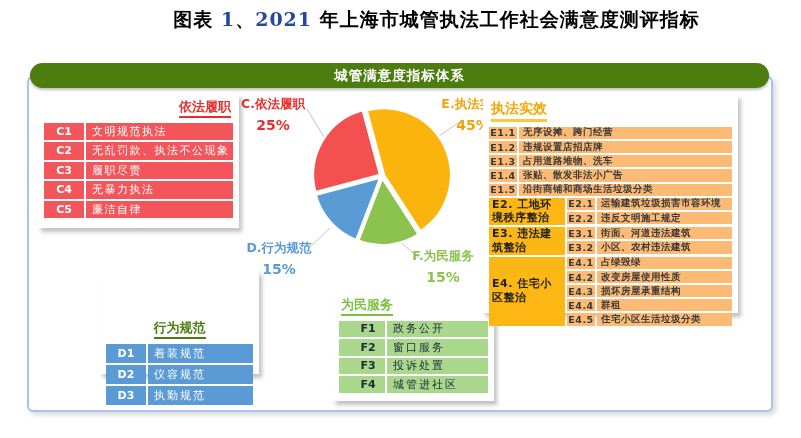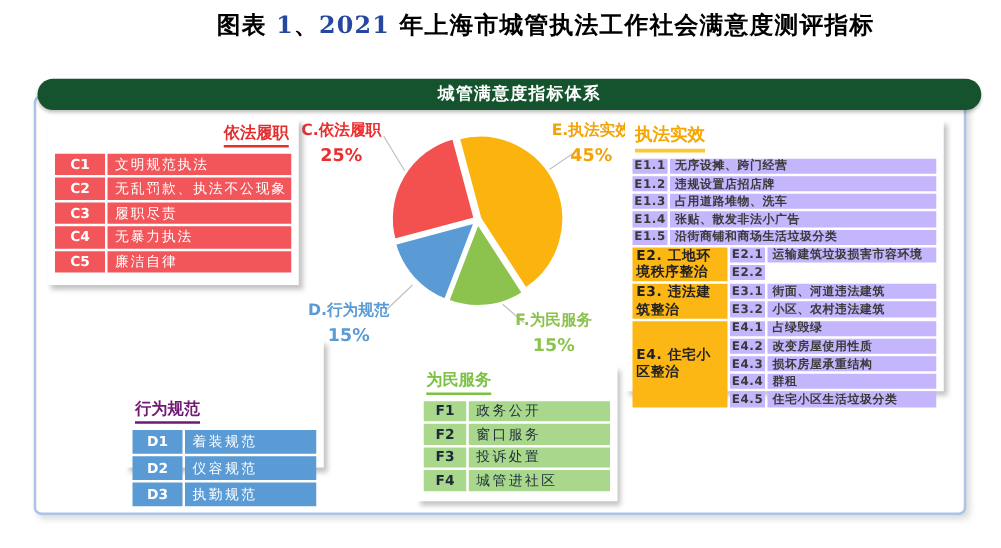--- a/index.html
+++ b/index.html
@@ -7,64 +7,64 @@
     width:801px;height:438px;position:relative;overflow:hidden;background:#fff;
     font-family:"DejaVu Sans","Liberation Sans",sans-serif;
   }
   .page-title{
     position:absolute;left:0;top:7px;width:100%;text-align:center;
     font-family:"DejaVu Serif","Liberation Serif",serif;
     font-weight:bold;font-size:19px;letter-spacing:1px;color:#000;margin-left:36px;
   }
   .header-bar{
     position:absolute;left:30px;top:63px;width:739px;height:25px;
-    background:#14532d;border-radius:13px;color:#fff;
+    background:#4d7c0f;border-radius:13px;color:#fff;
     font-size:13.5px;font-weight:bold;text-align:center;line-height:25px;
-    letter-spacing:1px;box-shadow:0 2px 3px rgba(0,0,0,.25);z-index:3;padding-left:16px;
+    letter-spacing:1px;box-shadow:0 2px 3px rgba(0,0,0,.25);z-index:3;
   }
   .outer-card{
     position:absolute;left:27px;top:76px;width:742px;height:332px;
     background:#fff;border:2px solid #A9C4E8;border-radius:6px;
     box-shadow:3px 3px 5px rgba(150,150,150,.35);z-index:1;
   }
   .card{
     position:absolute;background:#fff;box-sizing:border-box;padding:4px 6px;
     box-shadow:3px 4px 4px rgba(120,120,120,.45);z-index:4;
   }
   .box-title{font-size:13px;font-weight:bold;margin:1px 2px 5px;line-height:1.2;}
   .box-title .ul{display:inline-block;border-bottom:2px solid currentColor;padding-bottom:1px;}
   #box-c{left:38px;top:94px;width:201px;height:134px;}
   #box-d{left:100px;top:271px;width:159px;height:103px;}
   #box-f{left:333px;top:292px;width:161px;height:109px;}
-  #box-e{left:500px;top:95px;width:255px;height:218px;}
+  #box-e{left:483px;top:95px;width:255px;height:218px;}
   #box-c .box-title{text-align:right;color:#E52D2D;}
-  #box-d .box-title{text-align:left;color:#701a75;margin-top:45px;}
+  #box-d .box-title{text-align:center;color:#4d7c0f;margin-top:45px;}
   #box-f .box-title{text-align:left;color:#7CC142;}
   #box-e .box-title{text-align:left;color:#F7A600;font-size:14px;}
   #box-e .box-title .ul{border-bottom:3px solid #FFC636;padding-bottom:2px;}
   .rows{display:flex;flex-direction:column;gap:2px;}
   .irow{display:flex;gap:2px;}
   .irow .code{width:40px;min-width:40px;display:flex;align-items:center;justify-content:center;
     font-weight:bold;font-size:11px;}
   .irow .lab{flex:1;display:flex;align-items:center;padding-left:6px;font-size:11px;
     letter-spacing:2px;white-space:nowrap;}
   #box-c .irow{height:17.5px;}  #box-c .irow>div{background:#F3565A;color:#fff;}
   #box-c .irow .lab{letter-spacing:1.5px;}
   #box-d .irow{height:19px;}    #box-d .irow>div{background:#5B9BD5;color:#fff;}
   #box-f .irow{height:16.5px;}  #box-f .irow>div{background:#A9D78C;color:#1d2b3a;}
-  #box-f .irow .code{width:34px;min-width:34px;}
+  #box-f .irow .code{width:34px;min-width:34px;padding-left:12px;}
   
   .etable{display:flex;flex-direction:column;gap:2px;}
   .egroup{display:flex;gap:2px;}
   .gcell{width:76px;min-width:76px;background:#FDB714;color:#222;font-weight:bold;
     font-size:11px;display:flex;align-items:center;padding:0 3px;line-height:1.25;
     letter-spacing:.5px;box-sizing:border-box;}
   .gitems{flex:1;display:flex;flex-direction:column;gap:2px;}
   .gitems .irow{height:12.2px;}
-  .gitems .irow>div{background:#c4b5fd;color:#3a3a3a;}
+  .gitems .irow>div{background:#fdba74;color:#3a3a3a;}
   .gitems .code{width:28px;min-width:28px;font-size:9.5px;letter-spacing:.5px;}
   .gitems .lab{font-size:9.5px;letter-spacing:.5px;font-weight:600;padding-left:4px;}
   
   #pie{position:absolute;left:230px;top:88px;width:285px;height:215px;z-index:2;}
   .pie-label{position:absolute;width:86px;text-align:center;font-weight:bold;z-index:2;}
   .pie-label .pl-name{font-size:12.5px;line-height:1.1;}
   .pie-label .pl-pct{font-size:14px;margin-top:6px;}
   #plab-c{left:230px;top:97px;}
   #plab-e{left:430px;top:97px;}
   #plab-d{left:236px;top:241px;}
@@ -212,20 +212,21 @@
       </div>
       <div class="egroup">
         <div class="gcell">E2. 工地环境秩序整治</div>
         <div class="gitems">
           <div class="irow">
             <div class="code">E2.1</div>
             <div class="lab">运输建筑垃圾损害市容环境</div>
           </div>
           <div class="irow">
             <div class="code">E2.2</div>
+            <div class="lab">违反文明施工规定</div>
           </div>
         </div>
       </div>
       <div class="egroup">
         <div class="gcell">E3. 违法建筑整治</div>
         <div class="gitems">
           <div class="irow">
             <div class="code">E3.1</div>
             <div class="lab">街面、河道违法建筑</div>
           </div>

